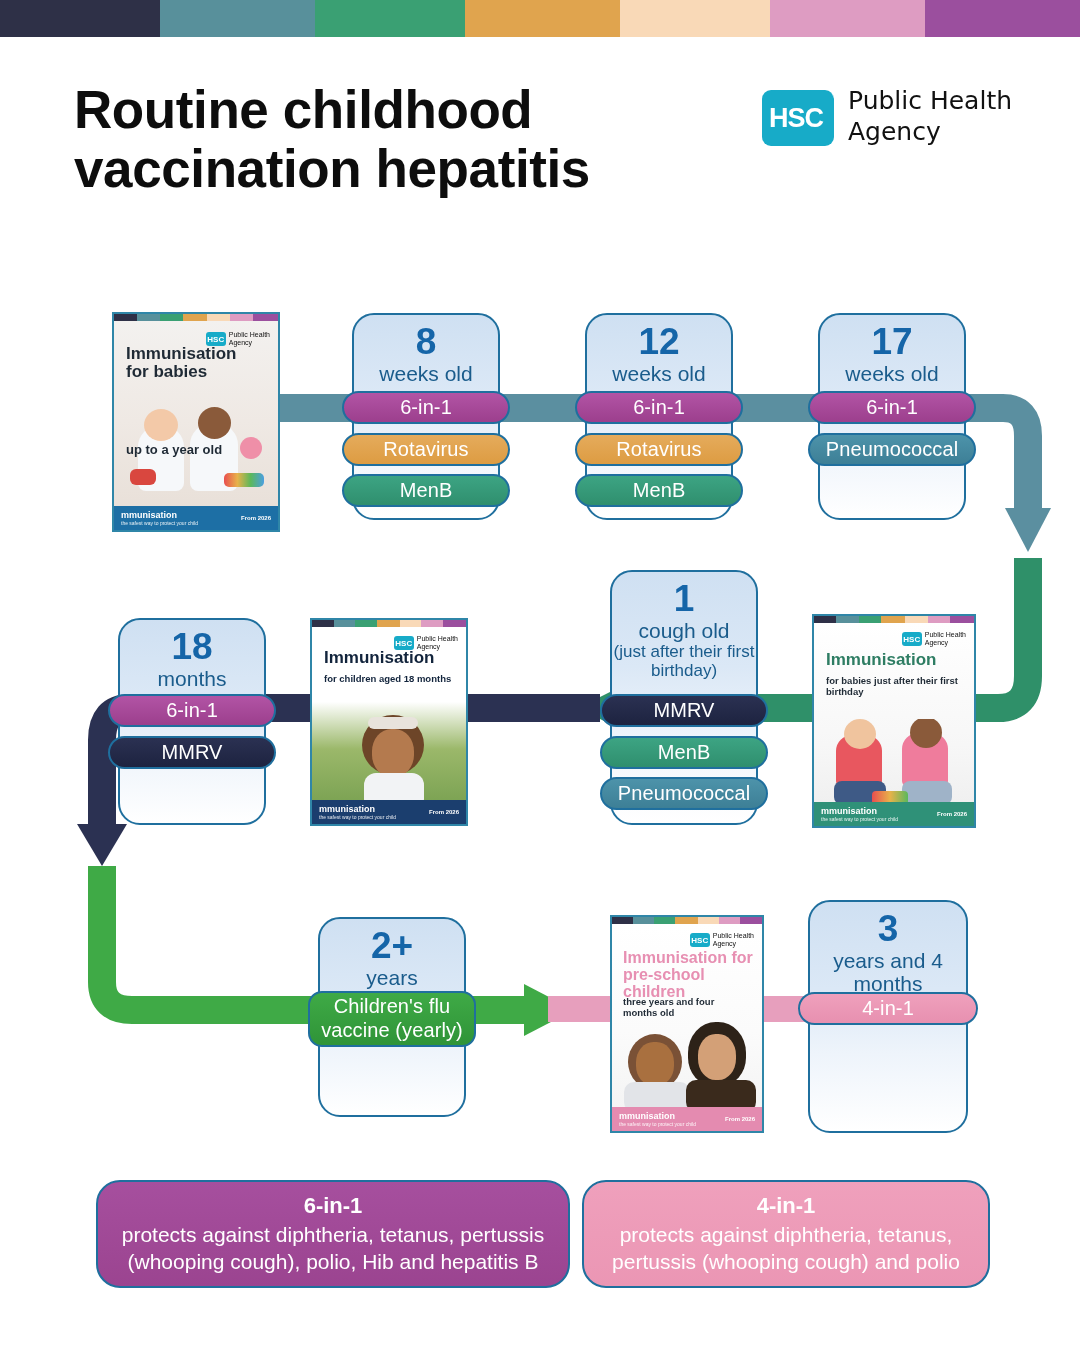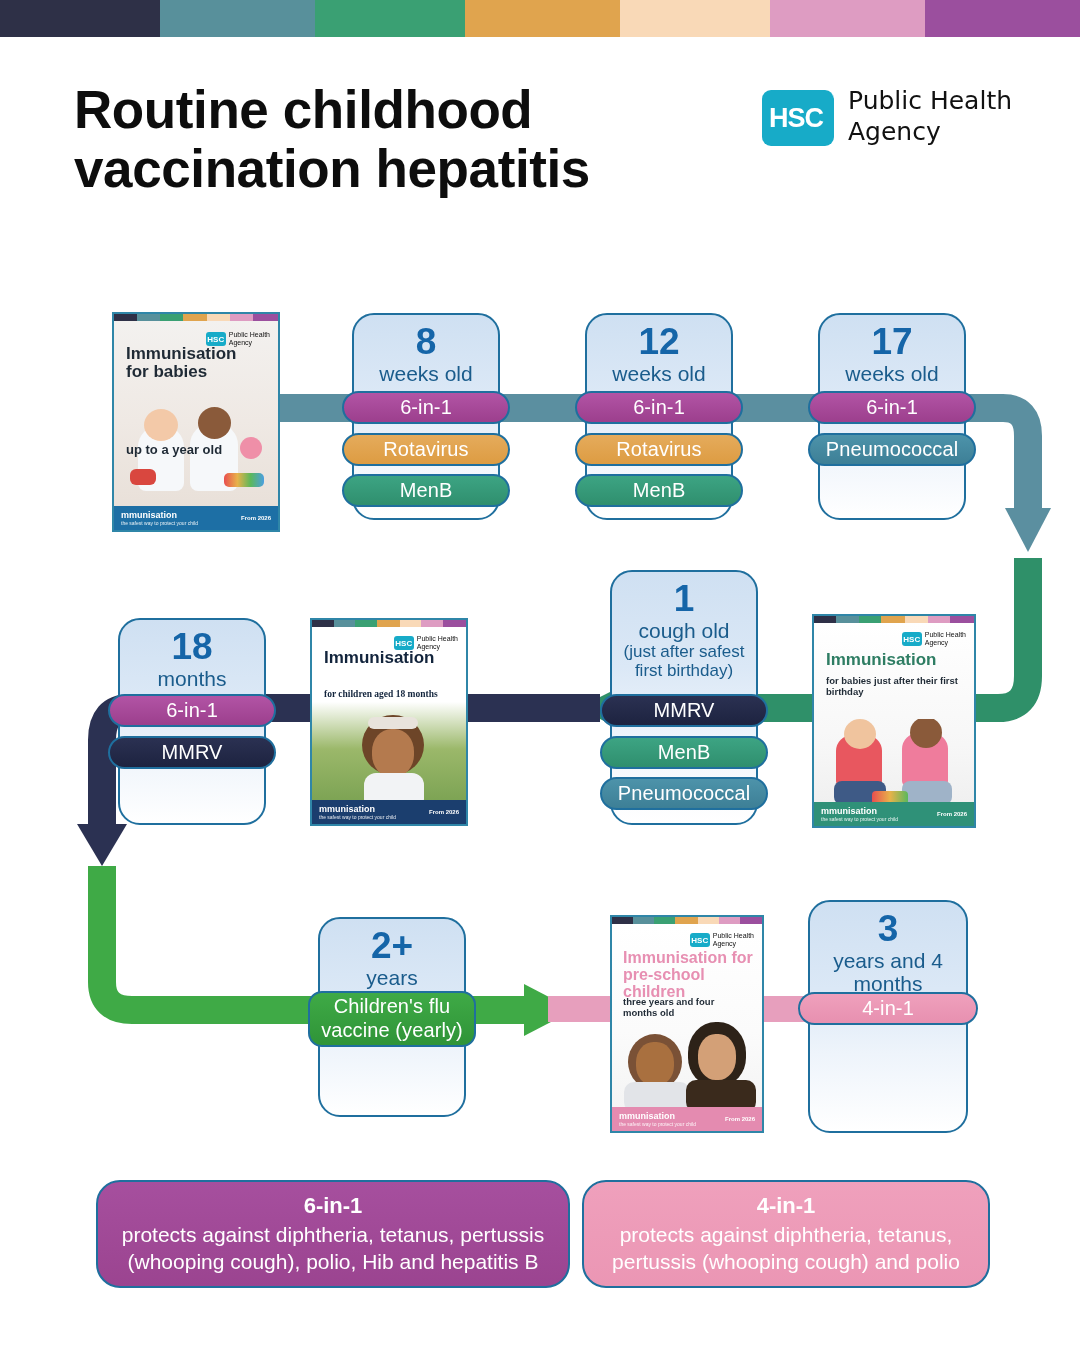--- a/index.html
+++ b/index.html
@@ -289,42 +289,42 @@
     </div>
     <div class="inner">
       <div class="photo" style="left:0;top:0;right:0;bottom:0;background:linear-gradient(180deg,#ffffff 0%,#ffffff 38%,#9bb86a 62%,#6f9a4a 100%);"></div>
       <div class="photo" style="left:34px;top:84px;width:96px;height:100px;">
         <div style="position:absolute;left:16px;top:4px;width:62px;height:60px;border-radius:50%;background:#6d4528"></div>
         <div style="position:absolute;left:26px;top:18px;width:42px;height:48px;border-radius:46%;background:#b47a4e"></div>
         <div style="position:absolute;left:22px;top:6px;width:50px;height:12px;border-radius:6px;background:#e8e3dc"></div>
         <div style="position:absolute;left:18px;top:62px;width:60px;height:38px;border-radius:12px;background:#f2f3f5"></div>
       </div>
       <div class="ltitle" style="left:12px;top:22px;width:140px;font-size:17px;color:#12243c;">Immunisation</div>
-      <div class="lsub" style="left:12px;top:62px;width:132px;font-size:9.5px;color:#12243c;font-family:Liberation Serif, serif;">for children aged 18 months</div>
+      <div class="lsub" style="left:12px;top:46px;width:132px;font-size:9.5px;color:#12243c;">for children aged 18 months</div>
       <div class="phalogo" style="right:8px;top:8px;">
         <span class="sq">HSC</span>
         <span class="tx">
           <span>Public Health</span><br><span>Agency</span>
         </span>
       </div>
       <div class="lfoot" style="height:24px;background:#1b3e6e;">
         <span class="brand">
           <span>mmunisation</span>
           <small>the safest way to protect your child</small>
         </span>
         <span class="date">From 2026</span>
       </div>
     </div>
   </div>
 
   <div class="card" style="left:610px;top:570px;width:148px;height:255px;">
     <div class="hdr">
       <span class="big">1</span>
       <span class="small">cough old</span>
-      <span class="tiny">(just after safest first birthday)</span>
+      <span class="tiny">(just after their first birthday)</span>
     </div>
   </div>
   <div class="pill p-mmrv" style="left:600px;top:694px;width:168px;">
     <span>MMRV</span>
     </div>
   <div class="pill p-menb" style="left:600px;top:736px;width:168px;">
     <span>MenB</span>
     </div>
   <div class="pill p-pneu" style="left:600px;top:777px;width:168px;">
     <span>Pneumococcal</span>

